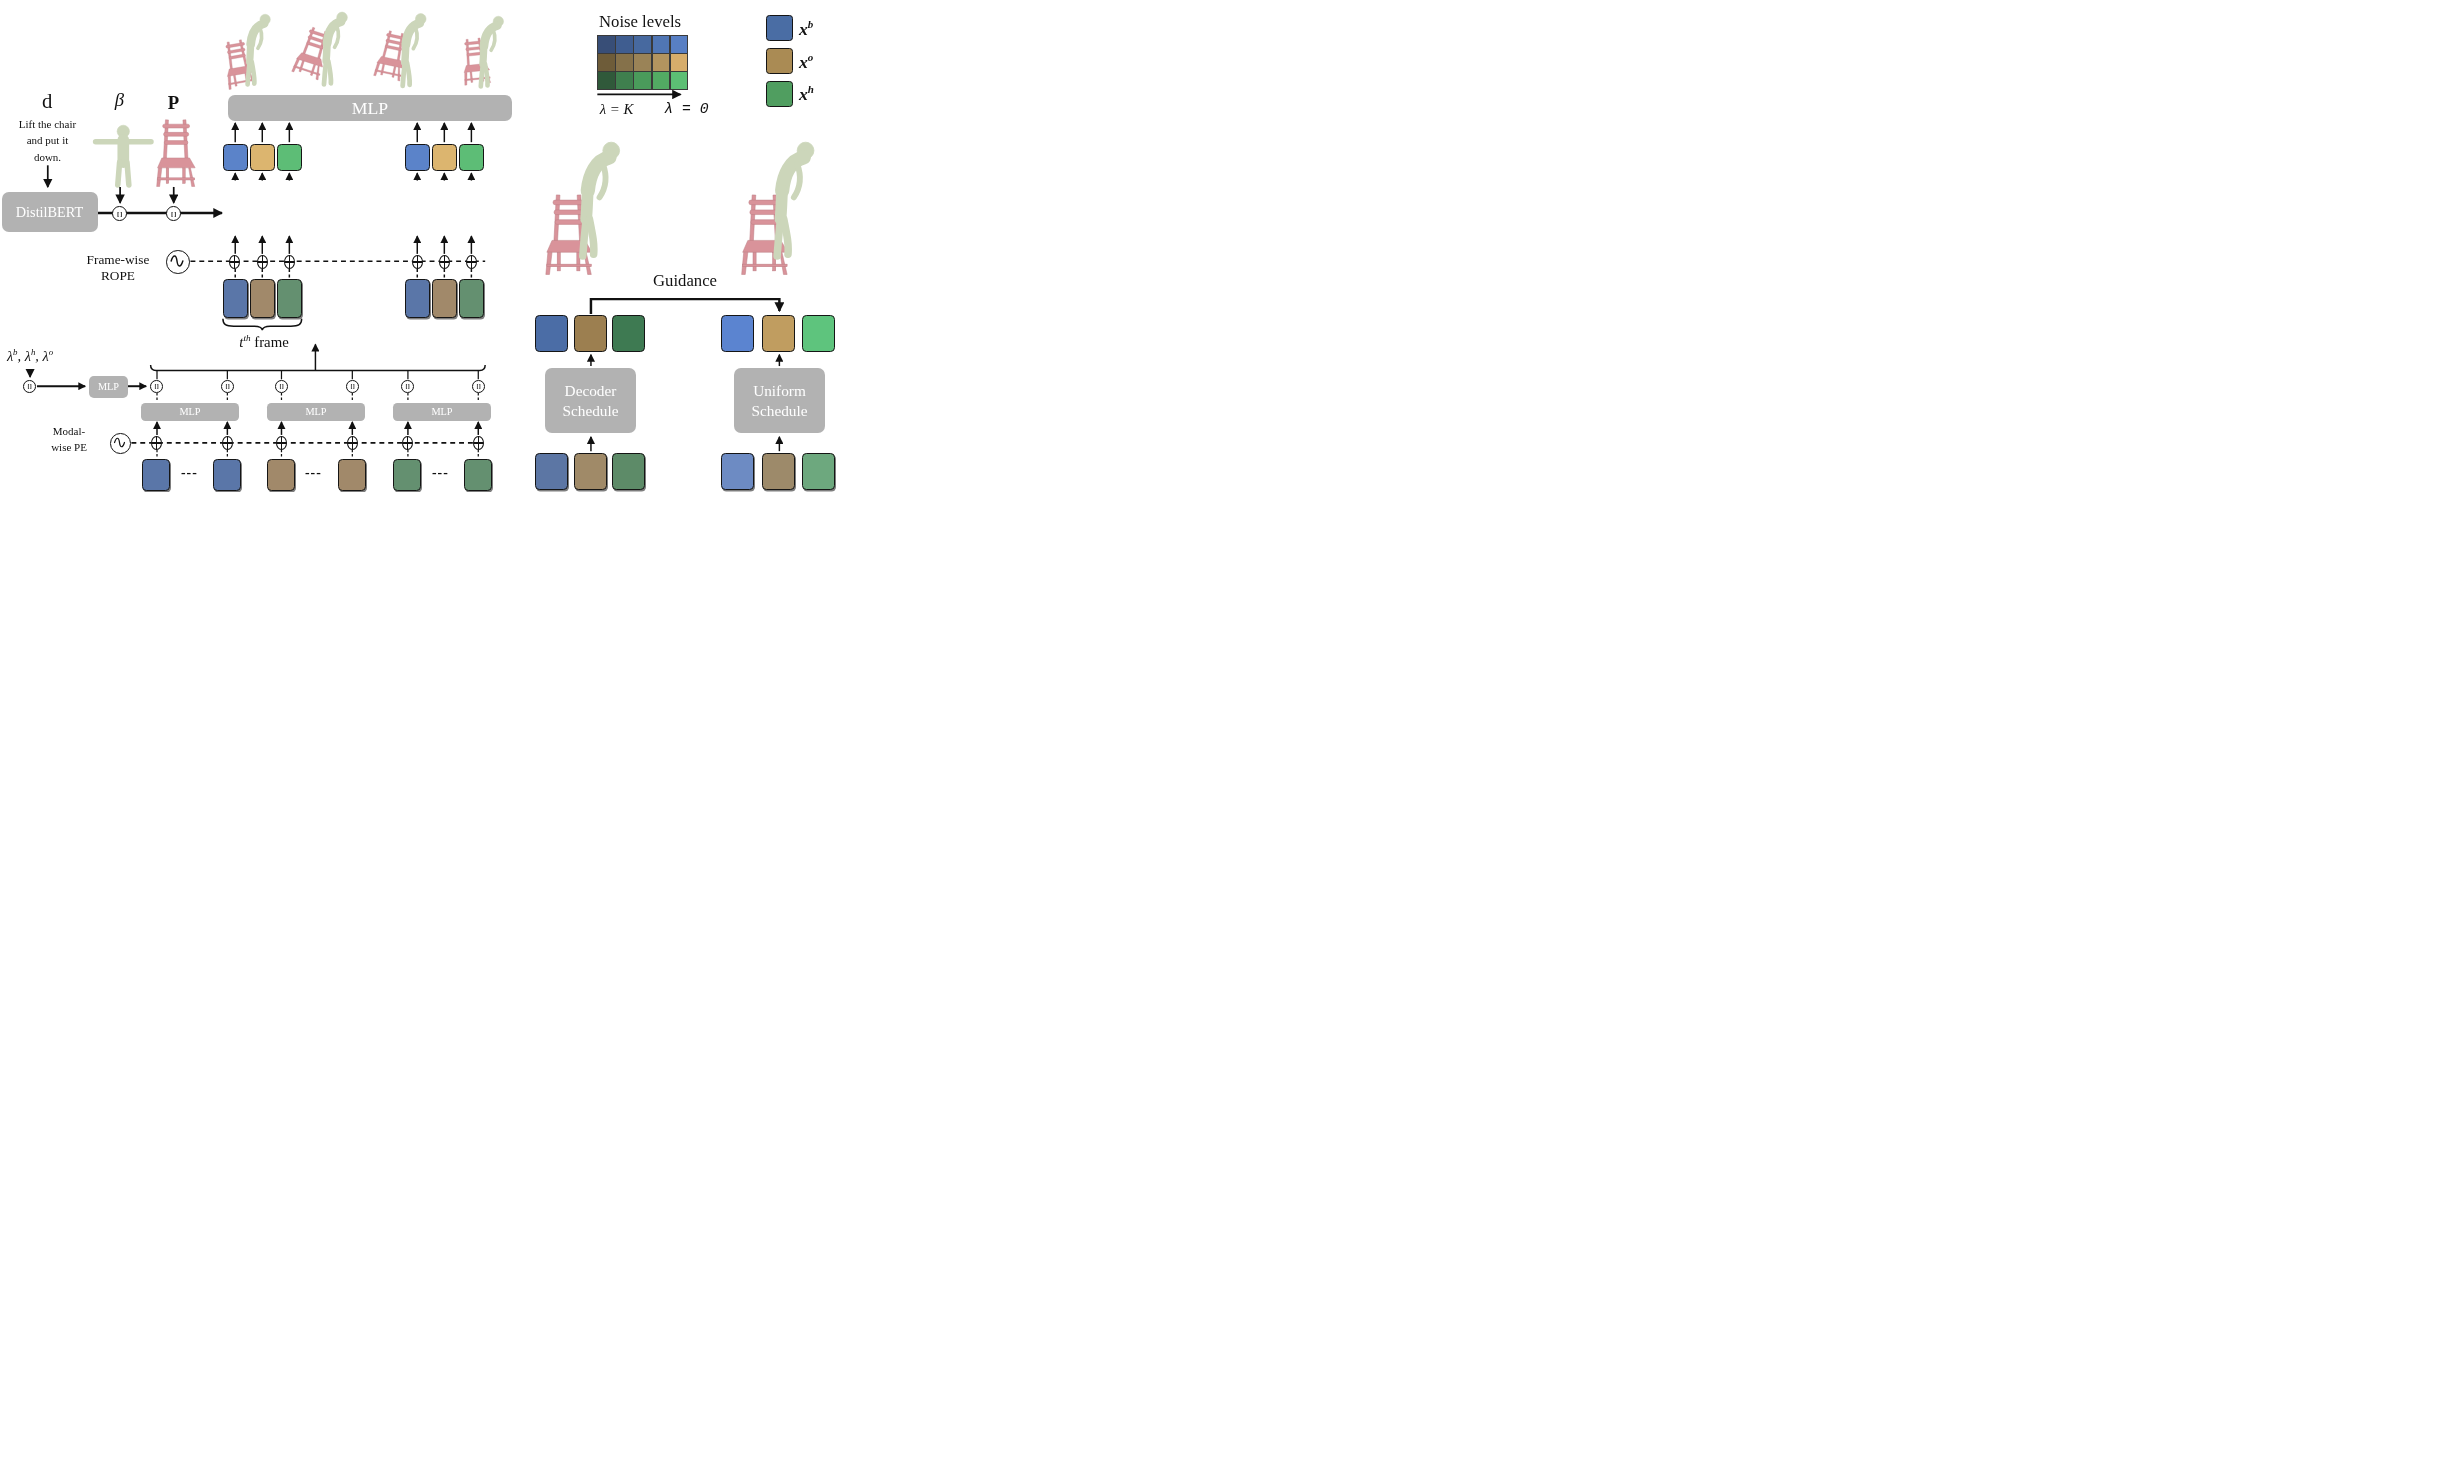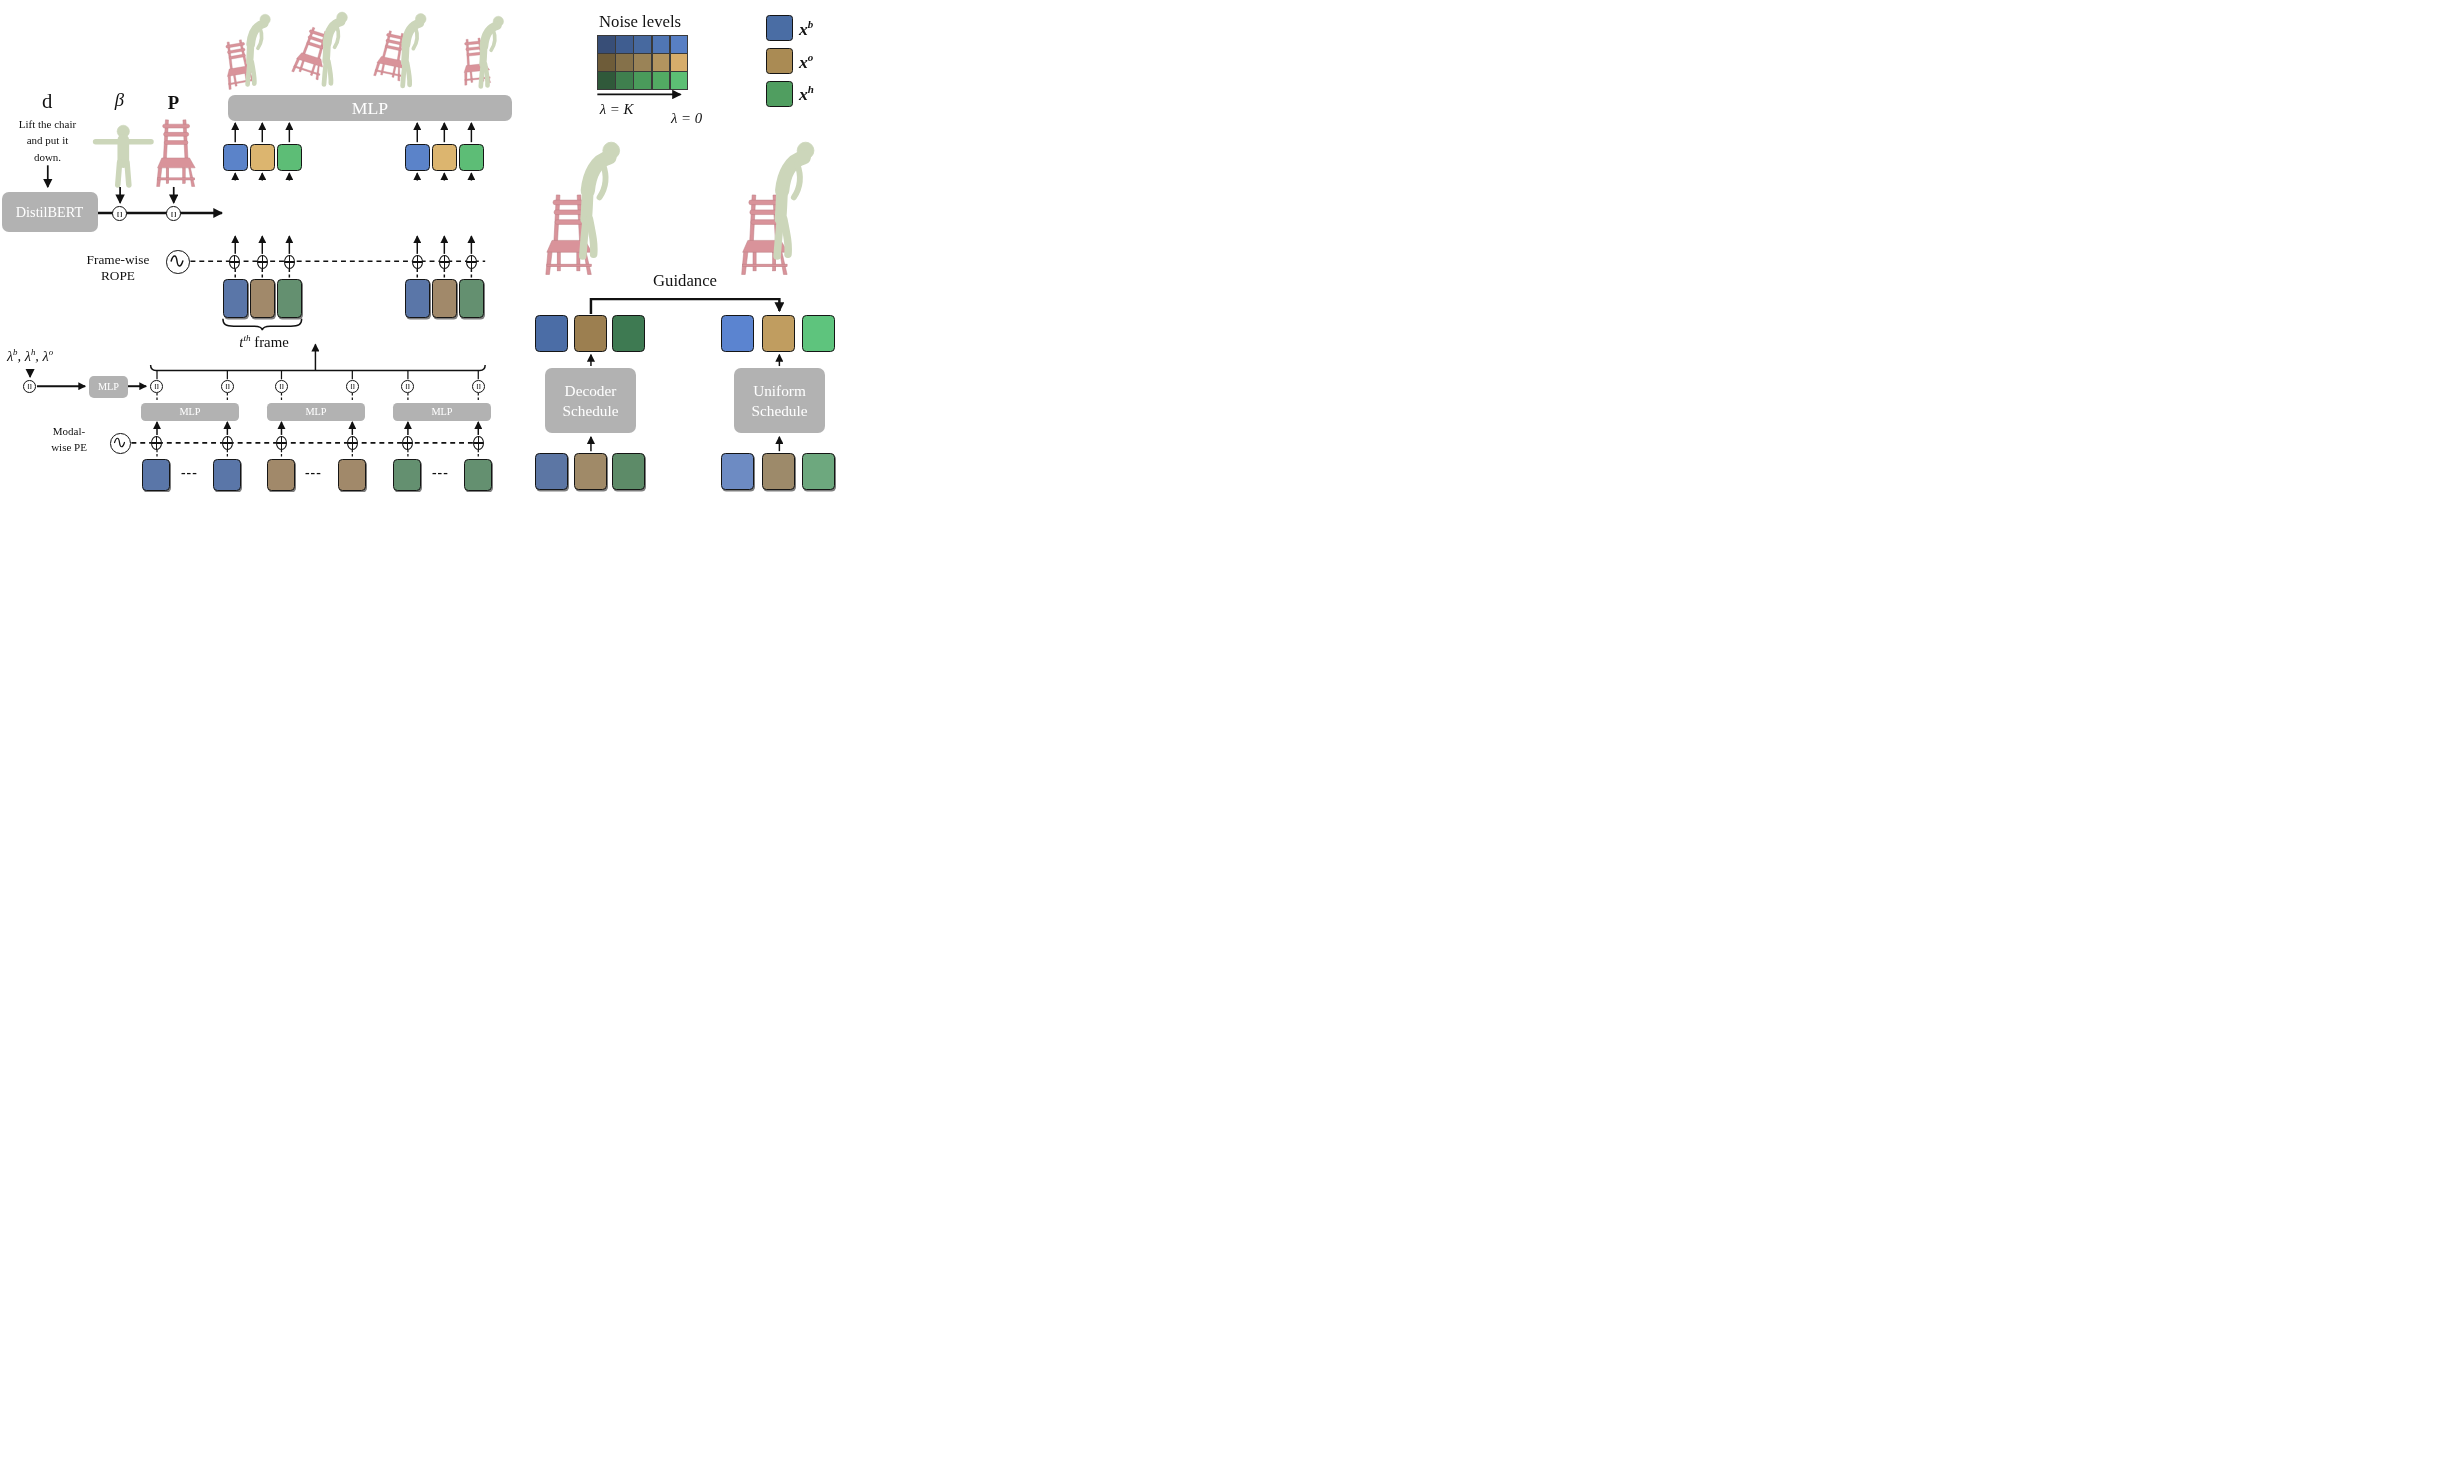--- a/index.html
+++ b/index.html
@@ -323,21 +323,21 @@
     <div style="background-color: rgb(178, 148, 95);"></div>
     <div style="background-color: rgb(215, 173, 107);"></div>
     <div style="background-color: rgb(48, 89, 58);"></div>
     <div style="background-color: rgb(63, 127, 78);"></div>
     <div style="background-color: rgb(74, 155, 91);"></div>
     <div style="background-color: rgb(82, 170, 99);"></div>
     <div style="background-color: rgb(92, 191, 116);"></div>
   </div>
 
   <div class="lbl htm ctr it" style="left:587px;top:101px;width:59px;font-size:14.8px;">λ = K</div>
-  <div class="lbl htm ctr it" style="left:657px;top:110px;width:59px;font-size:14.8px;">λ = 0</div>
+  <div class="lbl htm ctr it" style="left:657px;top:101px;width:59px;font-size:14.8px;font-family:Liberation Mono, monospace;">λ = 0</div>
 
   <div class="sq htm" style="left: 766px; top: 15.3px; width: 27px; height: 25.6px; border-radius: 3.4px; background-color: rgb(74, 109, 164);"></div>
   <div class="sq htm" style="left: 766px; top: 48px; width: 27px; height: 25.6px; border-radius: 3.4px; background-color: rgb(170, 139, 84);"></div>
   <div class="sq htm" style="left: 766px; top: 81px; width: 27px; height: 25.6px; border-radius: 3.4px; background-color: rgb(80, 158, 96);"></div>
   <div class="lbl htm it bold" style="left:799px;top:17.7px;font-size:17.7px;"><span>x</span><sup>b</sup></div>
   <div class="lbl htm it bold" style="left:799px;top:51px;font-size:17.7px;"><span>x</span><sup>o</sup></div>
   <div class="lbl htm it bold" style="left:799px;top:83px;font-size:17.7px;"><span>x</span><sup>h</sup></div>
 
   <div class="lbl htm ctr" style="left:636px;top:271px;width:98px;font-size:16.7px;">Guidance</div>
 

